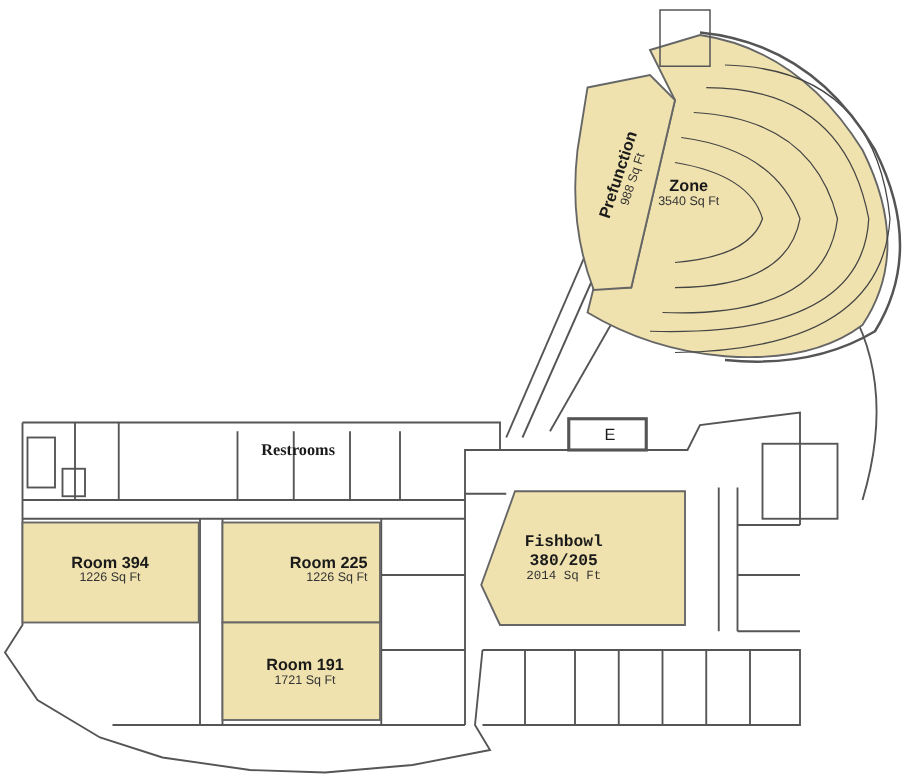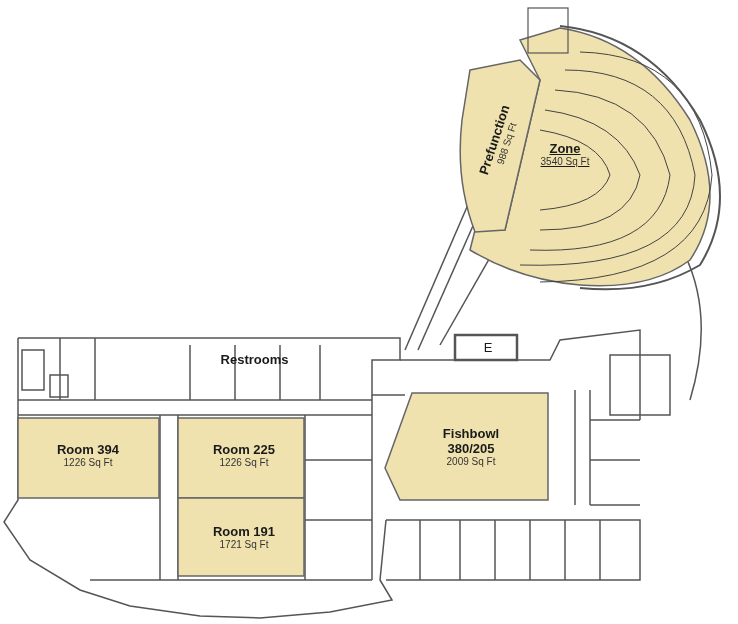--- a/index.html
+++ b/index.html
@@ -85,50 +85,50 @@
     <path d="M565 70 Q675 70 695 175 Q690 270 520 265"></path>
     <path d="M580 52 Q700 55 712 175 Q705 280 540 282"></path>
     <path d="M540 130 Q600 140 610 175 Q600 205 540 210"></path>
   </g>
 
   <path d="M560 26 Q650 35 700 120 Q740 200 700 265 Q650 295 580 288" fill="none" stroke="#555" stroke-width="2"></path>
 
   <rect x="528" y="8" width="40" height="45" fill="none" stroke="#555" stroke-width="1.2"></rect>
 </svg>
 
-<div class="label" style="left:530px;top:141px;width:70px;text-decoration:underline;">
+<div class="label" style="left:516px;top:141px;width:70px;">
   <span class="name">Zone</span>
   <span class="area">3540 Sq Ft</span>
 </div>
 
 <div class="label" style="left:445px;top:128px;width:110px;transform:rotate(-72deg);transform-origin:center;">
   <span class="name">Prefunction</span>
   <span class="area">988 Sq Ft</span>
 </div>
 
-<div class="label" style="left:416px;top:426px;width:110px;">
+<div class="label" style="left:396px;top:426px;width:110px;font-family:Liberation Mono, monospace;">
   <span class="name">Fishbowl</span>
   <span class="name">380/205</span>
-  <span class="area">2009 Sq Ft</span>
+  <span class="area">2014 Sq Ft</span>
 </div>
 
 <div class="label" style="left:38px;top:442px;width:100px;">
   <span class="name">Room 394</span>
   <span class="area">1226 Sq Ft</span>
 </div>
 
-<div class="label" style="left:194px;top:442px;width:100px;">
+<div class="label" style="left:194px;top:442px;width:100px;text-align:right;">
   <span class="name">Room 225</span>
   <span class="area">1226 Sq Ft</span>
 </div>
 
 <div class="label" style="left:194px;top:524px;width:100px;">
   <span class="name">Room 191</span>
   <span class="area">1721 Sq Ft</span>
 </div>
 
-<div class="label" style="left:212px;top:352px;width:85px;">
+<div class="label" style="left:196px;top:352px;width:85px;font-family:Liberation Serif, serif;">
   <span class="name">Restrooms</span>
 </div>
 
 <div class="label" style="left:478px;top:340px;width:20px;">
   <span class="name" style="font-weight:normal;font-size:13px;">E</span>
 </div>
 
 </body></html>

